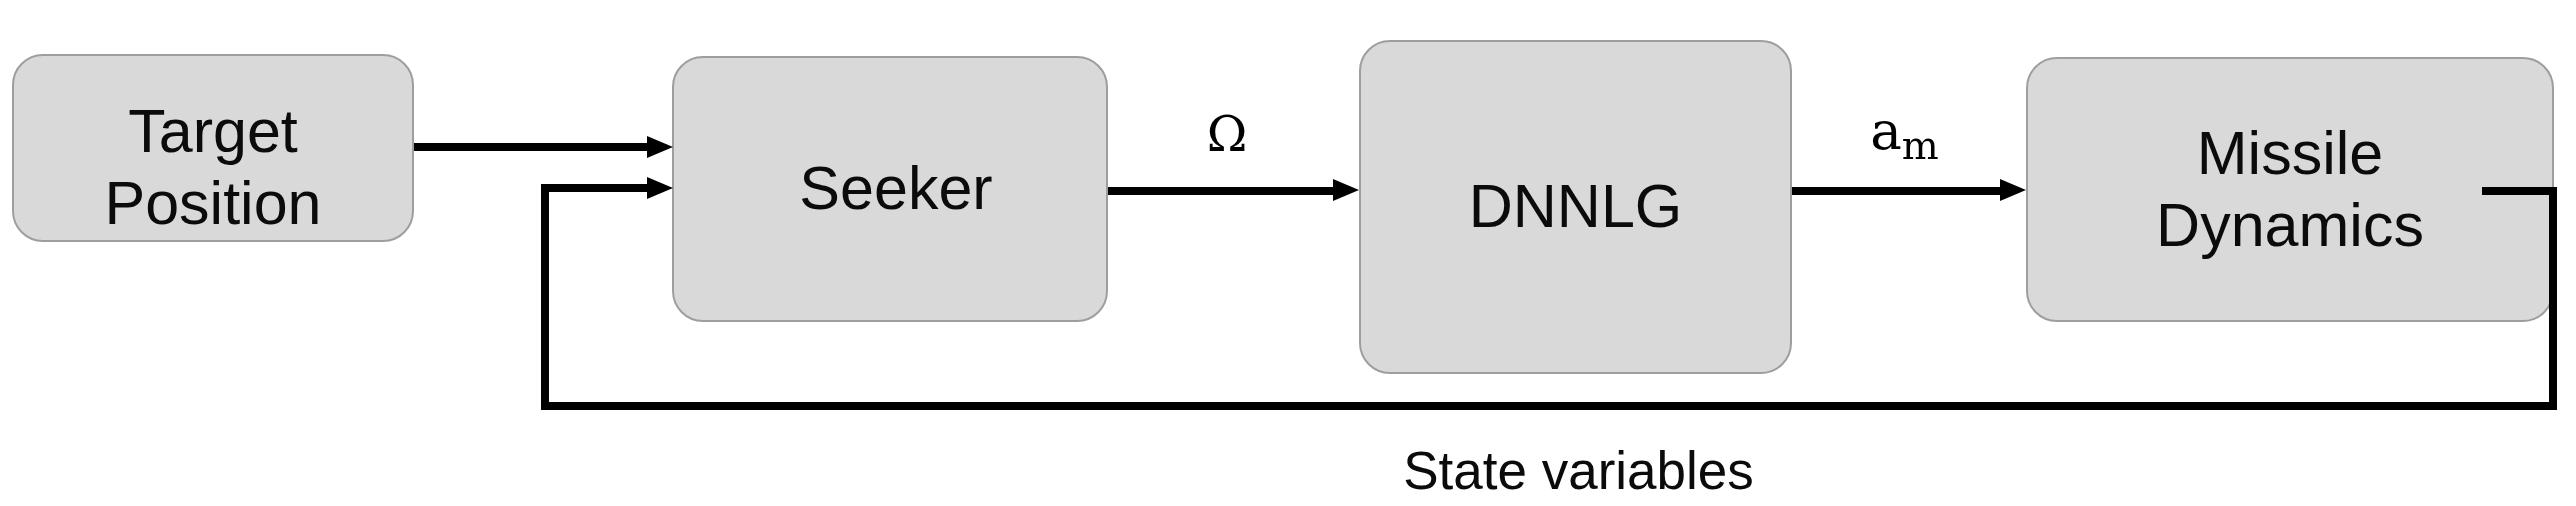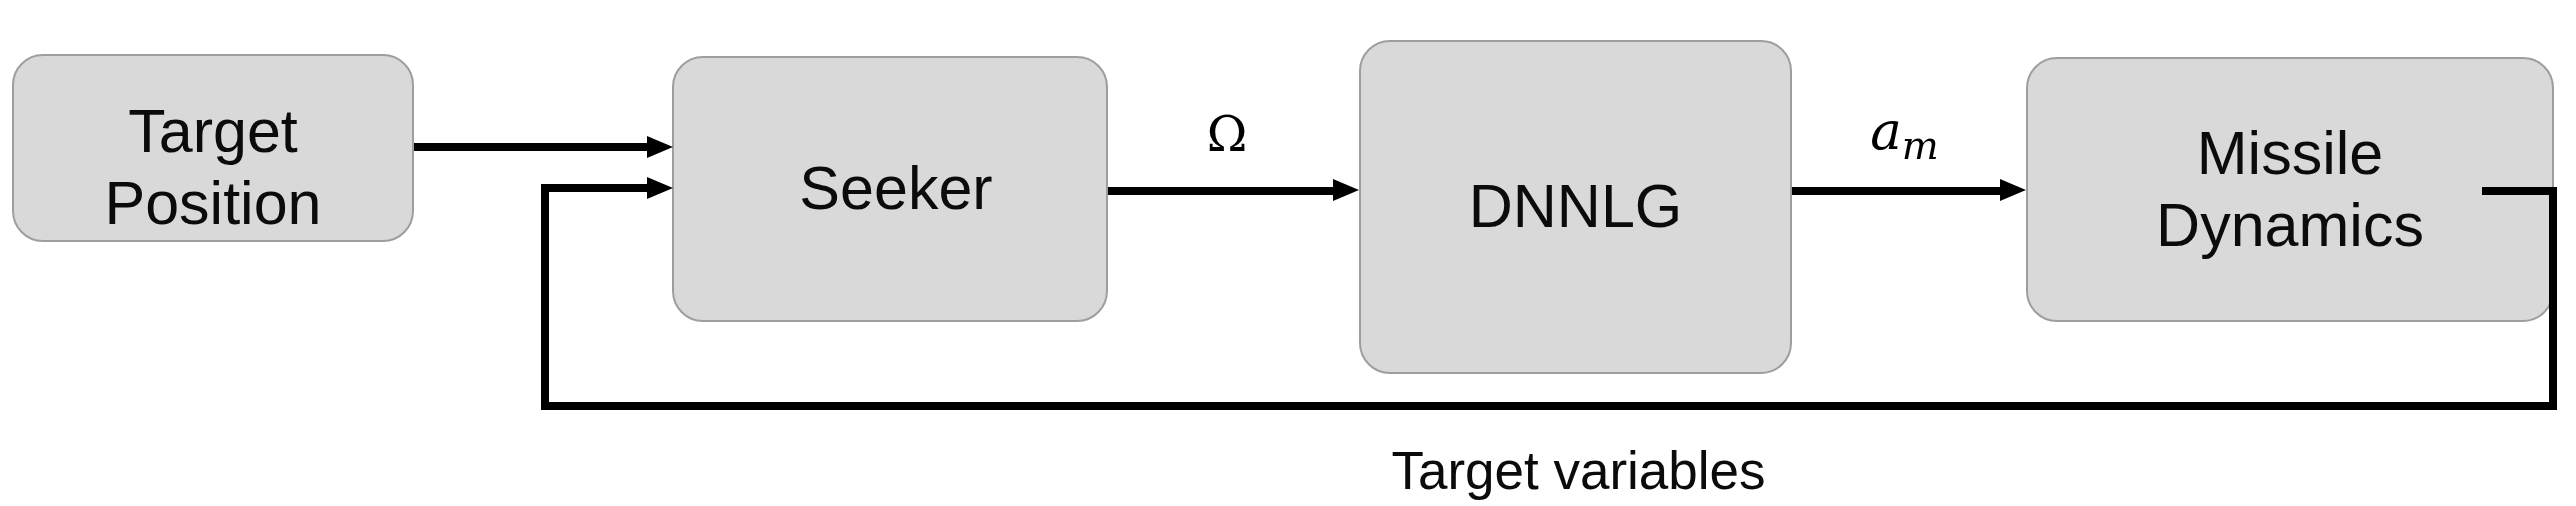--- a/index.html
+++ b/index.html
@@ -59,21 +59,20 @@
   
   .edge-label{position:absolute;color:#000000;text-align:center;}
   #lbl-omega{
     left:1176px;top:108px;width:102px;
     font-family:"DejaVu Serif","Liberation Serif",serif;
     font-size:49px;line-height:1.1;
   }
   #lbl-am{
     left:1836px;top:102px;width:137px;
     font-family:"DejaVu Serif","Liberation Serif",serif;
-    font-style:italic;
     font-size:53px;line-height:1.1;
   }
   #lbl-am sub{
     font-size:39px;
     line-height:0;
     vertical-align:-10.2px;
   }
   #lbl-state{
     left:1365px;top:442px;width:427px;
     font-size:53px;line-height:1.1;
@@ -116,16 +115,16 @@
   <div class="vline" id="l-right-vert"></div>
   <div class="hline" id="l-bottom"></div>
   <div class="vline" id="l-left-vert"></div>
   <div class="hline" id="l-feedback-top"></div>
   <div class="arrowhead" id="h-feedback"></div>
 
   <div class="edge-label" id="lbl-omega">Ω</div>
 
   <div class="edge-label" id="lbl-am"><span>a</span><sub>m</sub></div>
 
-  <div class="edge-label" id="lbl-state">Target variables</div>
+  <div class="edge-label" id="lbl-state">State variables</div>
 
 </div>
 
 
 </body></html>

